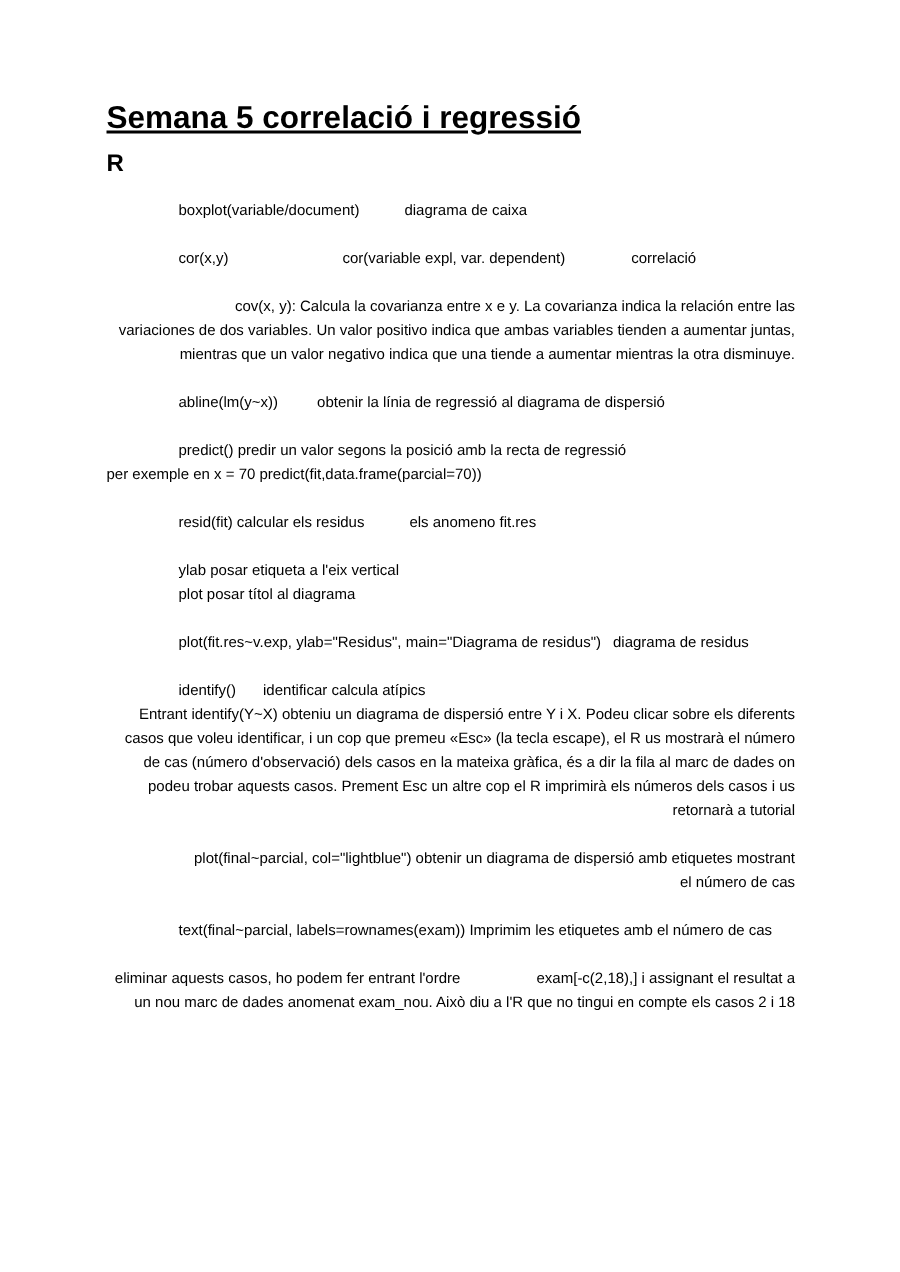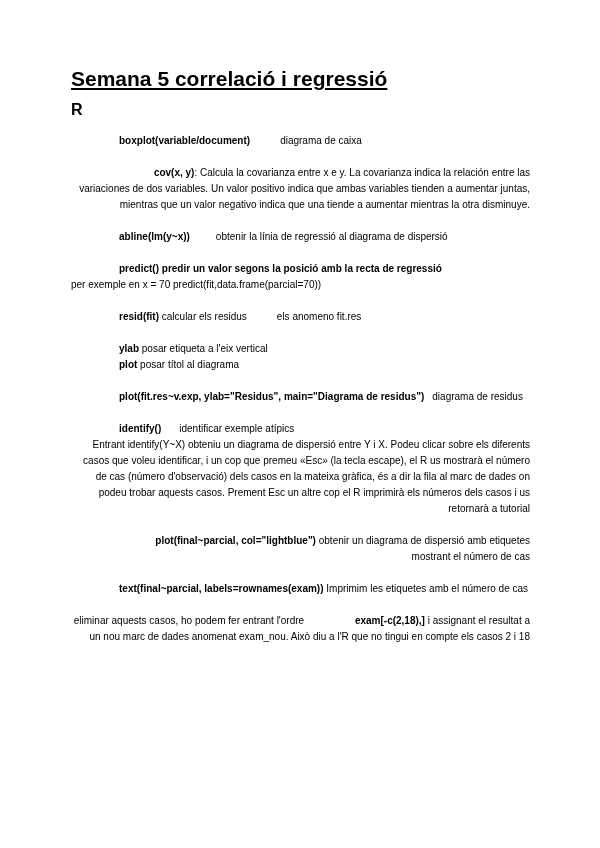--- a/index.html
+++ b/index.html
@@ -26,21 +26,21 @@
   }
   h2.section {
     font-size: 16px;
     line-height: 19px;
     font-weight: 700;
     margin: 0 0 14px 0;
   }
   .block { margin: 0 0 16px 0; }
   .line { white-space: nowrap; }
   .wrap { white-space: normal; text-align: right; }
-  .b { font-weight: 700; padding-left: 48px; }
+  .b { font-weight: 400; padding-left: 48px; }
   .gap { display: inline-block; height: 1px; }
   .g8  { width: 8px; }
   .g18 { width: 18px; }
   .g20 { width: 20px; }
   .g26 { width: 26px; }
   .g28 { width: 28px; }
   .g30 { width: 30px; }
   .g44 { width: 44px; }
 </style>
 </head>
@@ -49,20 +49,23 @@
 <div class="page">
 
   <h1 class="title">Semana 5 correlació i regressió</h1>
   <h2 class="section">R</h2>
 
   <div class="block">
     <div class="line"><span class="b">boxplot(variable/document)</span><span class="gap g30"></span><span>diagrama de caixa</span></div>
   </div>
 
 
+  <div class="block">
+    <div class="line"><span class="b">cor(x,y)</span><span class="gap g28"></span><span class="b">cor(variable expl, var. dependent)</span><span class="gap g44"></span><span>correlació</span></div>
+  </div>
 
   <div class="block">
     <div class="wrap"><span class="b">cov(x, y)</span><span>: Calcula la covarianza entre x e y. La covarianza indica la relación entre las variaciones de dos variables. Un valor positivo indica que ambas variables tienden a aumentar juntas, mientras que un valor negativo indica que una tiende a aumentar mientras la otra disminuye.</span></div>
   </div>
 
 
   <div class="block">
     <div class="line"><span class="b">abline(lm(y~x))</span><span class="gap g26"></span><span>obtenir la línia de regressió al diagrama de dispersió</span></div>
   </div>
 
@@ -79,21 +82,21 @@
     <div class="line"><span class="b">ylab</span> <span>posar etiqueta a l'eix vertical</span></div>
     <div class="line"><span class="b">plot</span> <span>posar títol al diagrama</span></div>
   </div>
 
   <div class="block">
     <div class="line"><span class="b">plot(fit.res~v.exp, ylab="Residus", main="Diagrama de residus")</span><span class="gap g8"></span><span>diagrama de residus</span></div>
   </div>
 
 
   <div class="block">
-    <div class="line"><span class="b">identify()</span><span class="gap g18"></span><span>identificar exemple atípics</span></div>
+    <div class="line"><span class="b">identify()</span><span class="gap g18"></span><span>identificar calcula atípics</span></div>
     <div class="wrap"><span>Entrant identify(Y~X) obteniu un diagrama de dispersió entre Y i X. Podeu clicar sobre els diferents casos que voleu identificar, i un cop que premeu «Esc» (la tecla escape), el R us mostrarà el número de cas (número d'observació) dels casos en la mateixa gràfica, és a dir la fila al marc de dades on podeu trobar aquests casos. Prement Esc un altre cop el R imprimirà els números dels casos i us retornarà a tutorial</span></div>
   </div>
 
   <div class="block">
     <div class="wrap"><span class="b">plot(final~parcial, col="lightblue")</span> <span>obtenir un diagrama de dispersió amb etiquetes mostrant el número de cas</span></div>
   </div>
 
   <div class="block">
     <div class="line"><span class="b">text(final~parcial, labels=rownames(exam))</span> <span>Imprimim les etiquetes amb el número de cas</span></div>
   </div>

